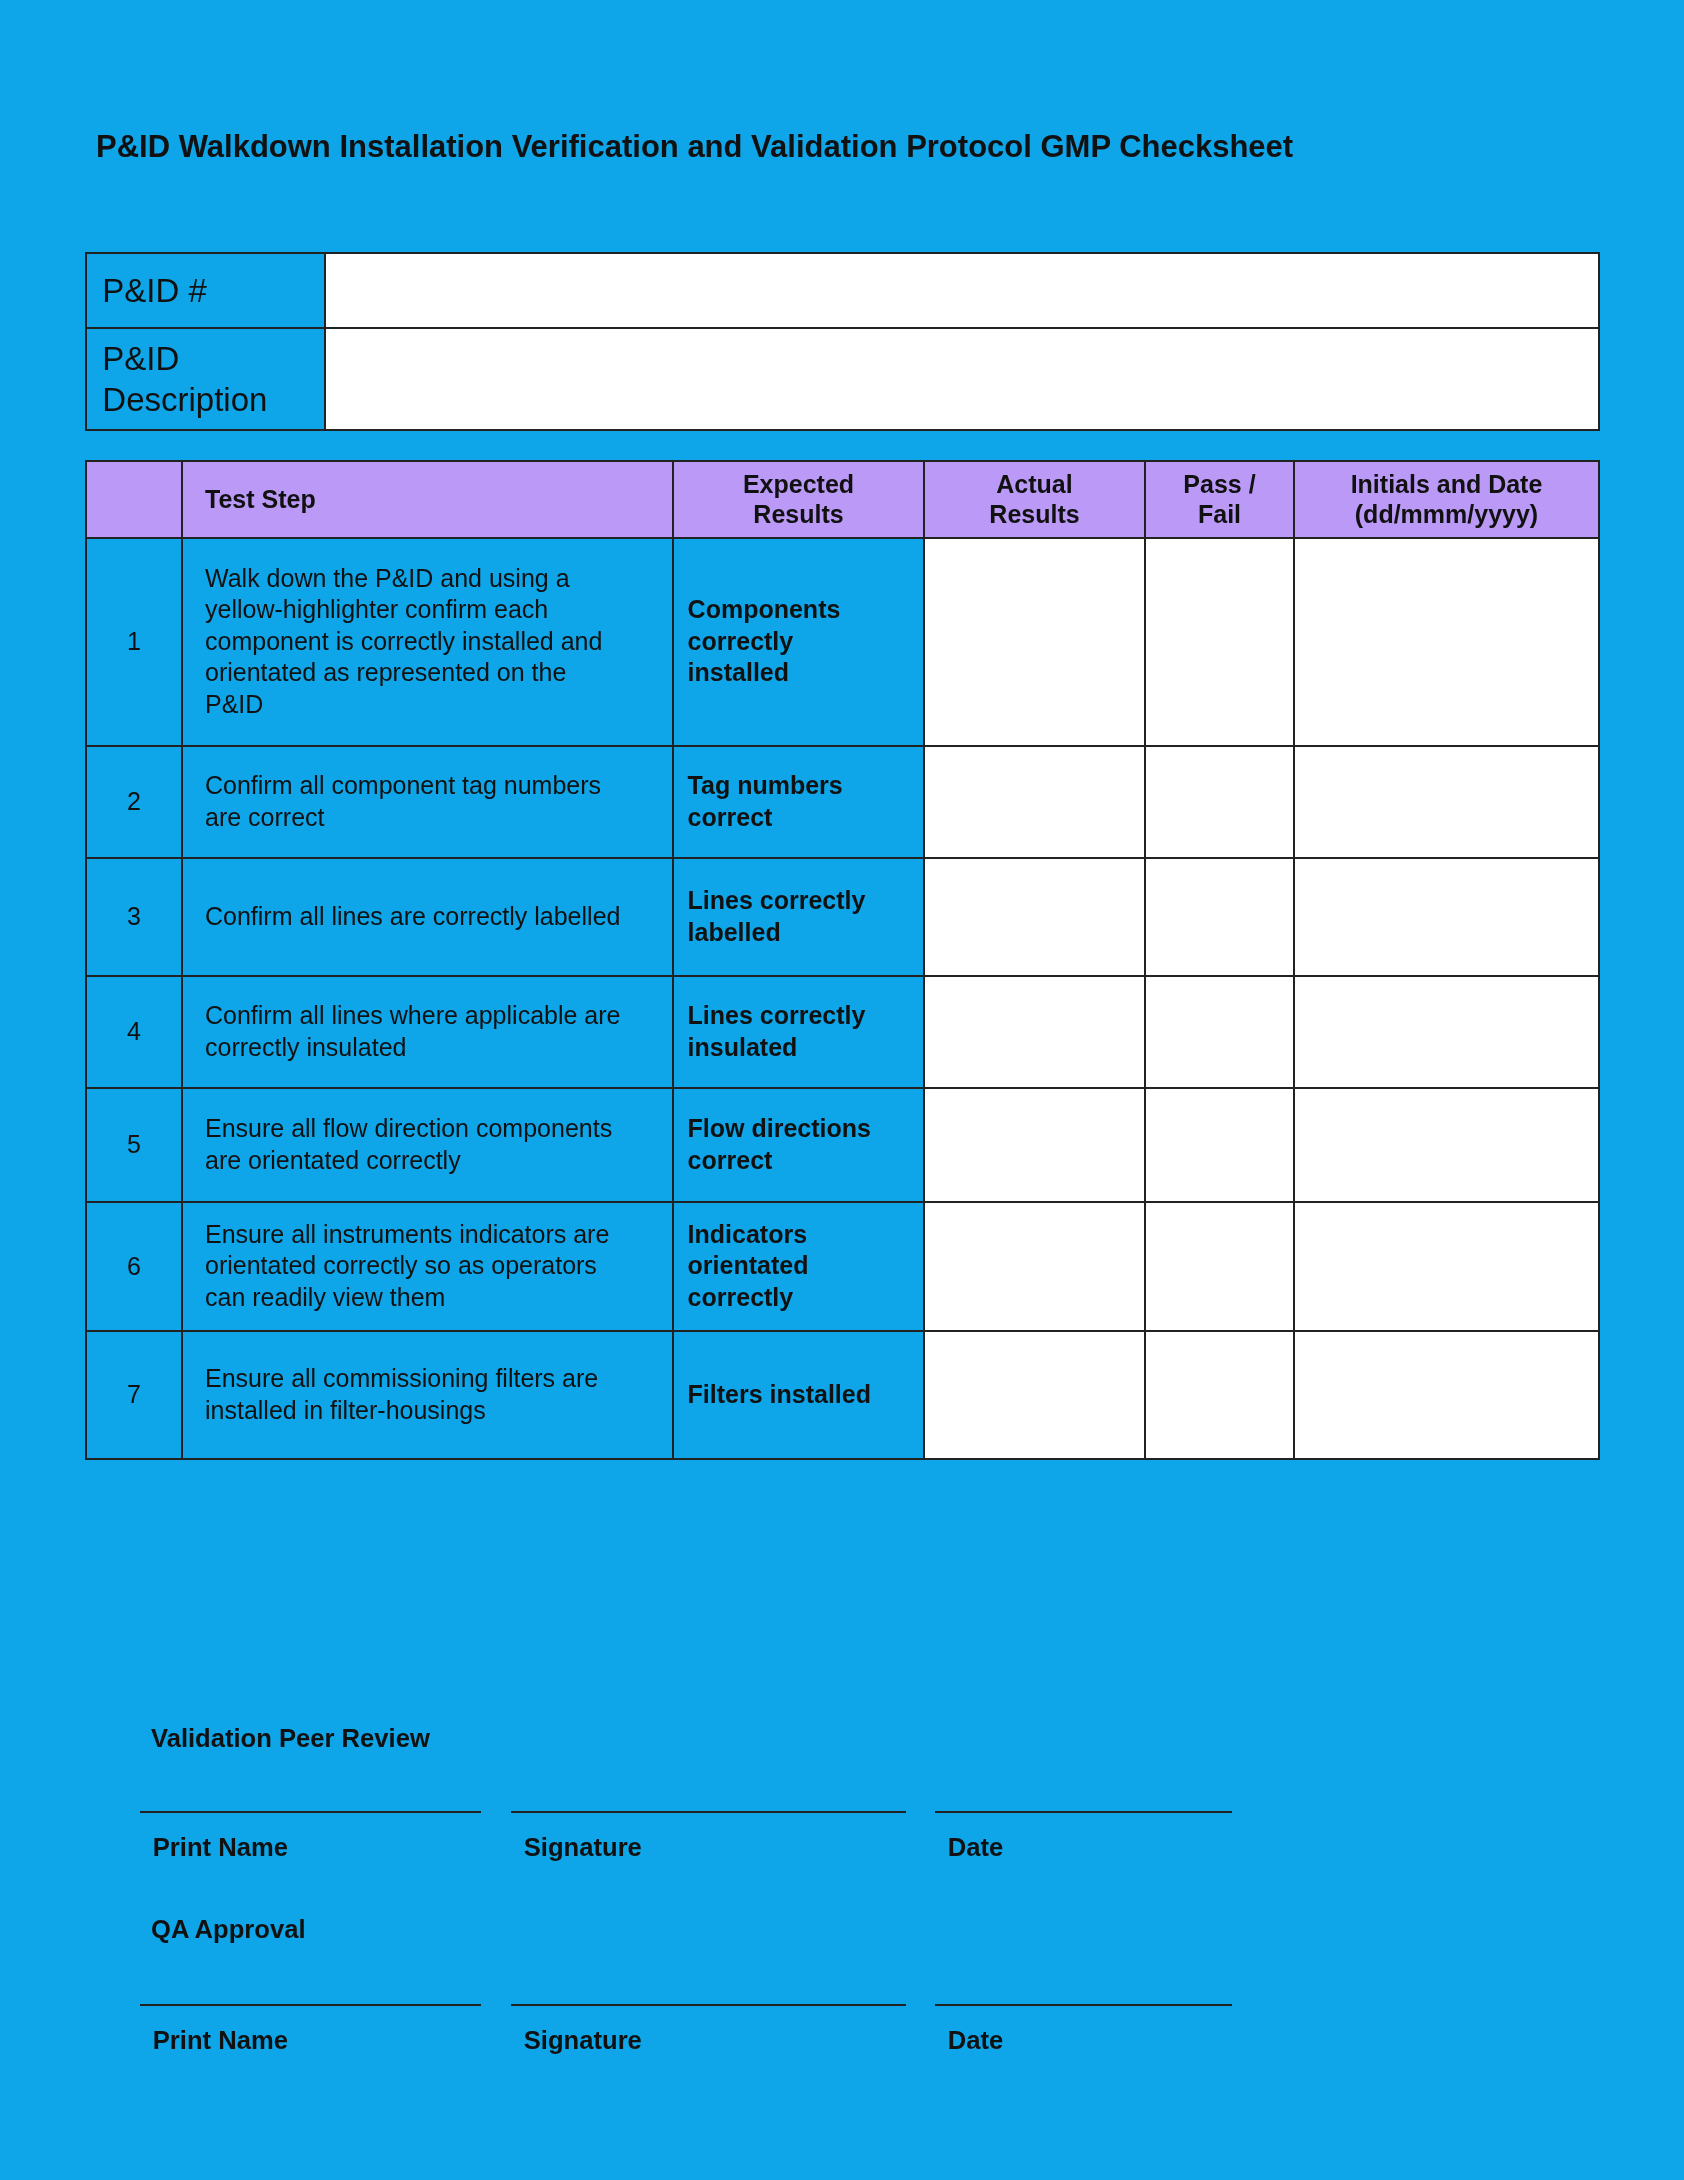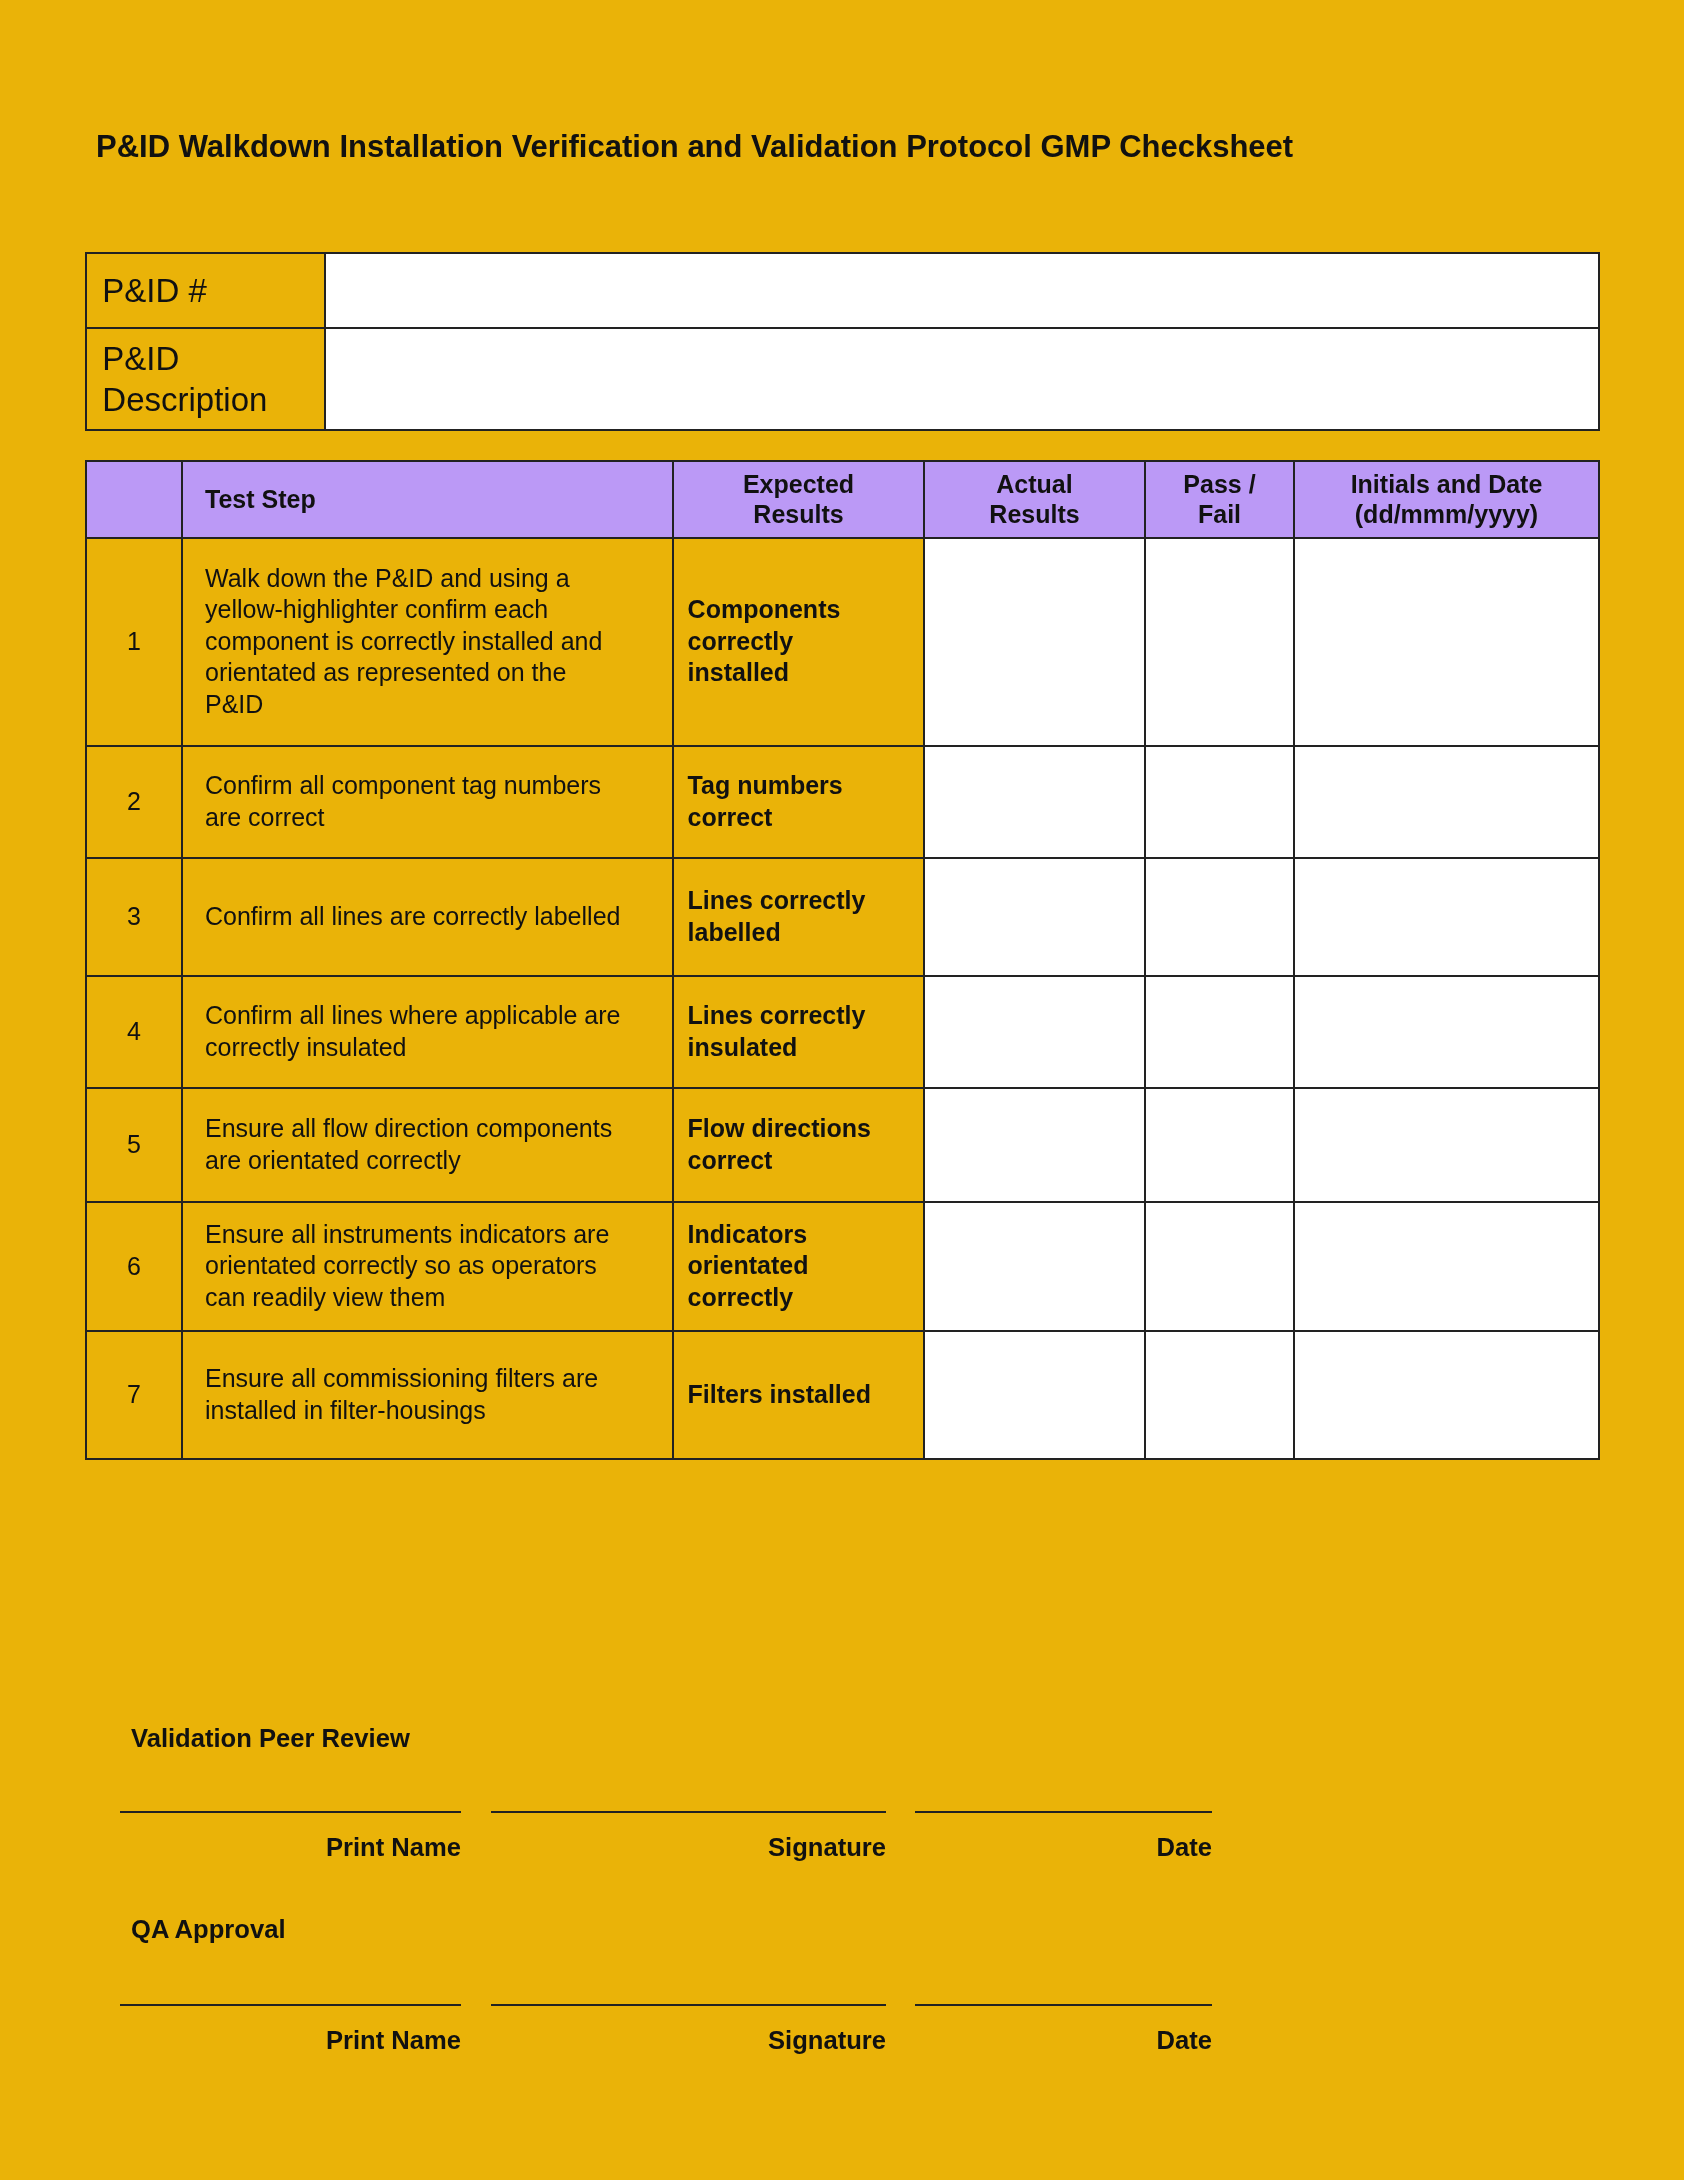--- a/index.html
+++ b/index.html
@@ -4,21 +4,21 @@
 <style>
   :root{
     --header-bg:#BB99F6;
     --border:#222222;
     --ink:#111111;
   }
   html,body{margin:0;padding:0;background:#ffffff;}
   .page{
     position:relative;
     width:1685px;height:2181px;
-    background:#eab308;
+    background:#0ea5e9;
     font-family:"Liberation Sans","DejaVu Sans",sans-serif;
     color:var(--ink);
     overflow:hidden;
   }
   .doc-title{
     position:absolute;left:96px;top:129px;
     font-size:31px;font-weight:bold;white-space:nowrap;
   }
 
   
@@ -74,21 +74,21 @@
   }
   .comment-line{
     position:absolute;left:101px;width:1158px;height:0;
     border-top:2.6px solid var(--border);
   }
   .comment-line.l1{top:51px;}
   .comment-line.l2{top:104px;}
   .comment-line.l3{top:156px;}
 
   
-  .sig-section{position:absolute;left:80px;width:1295px;height:170px;text-align:right;}
+  .sig-section{position:absolute;left:100px;width:1295px;height:170px;}
   .sig-section.s1{top:1724px;}
   .sig-section.s2{top:1915px;}
   .sig-heading{
     position:absolute;left:51px;top:0;
     font-size:25.6px;font-weight:bold;white-space:nowrap;
   }
   .sig-col{position:absolute;top:87px;}
   .sig-section.s2 .sig-col{top:89px;}
   .sig-col.c1{left:40px;width:341px;}
   .sig-col.c2{left:411px;width:395px;}

